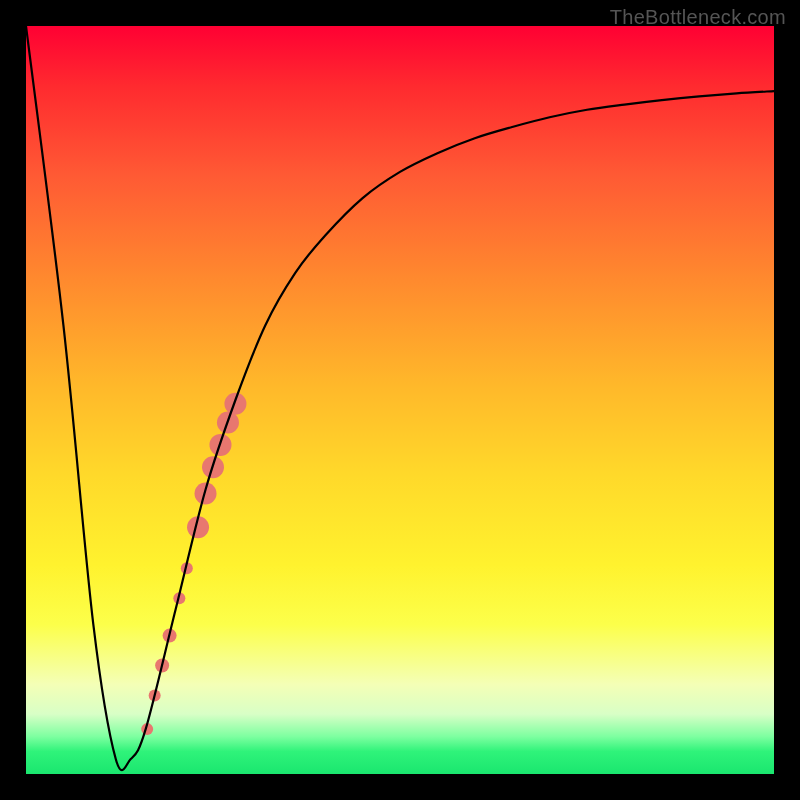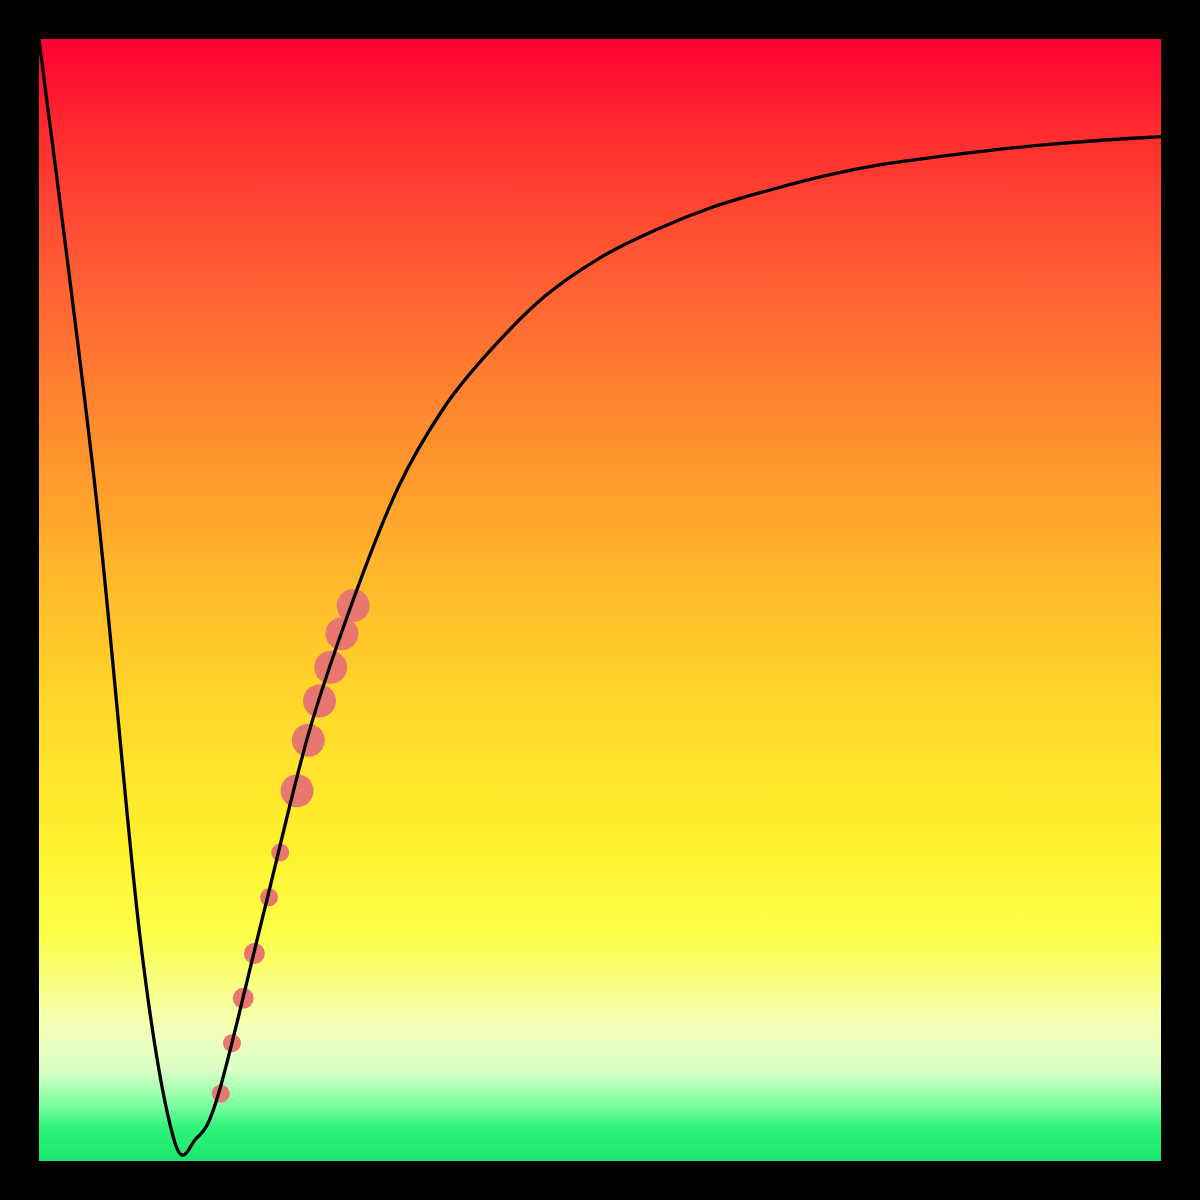--- a/index.html
+++ b/index.html
@@ -72,13 +72,14 @@
           <circle cx="172.04000000000002" cy="501.15999999999997" r="11" fill="#e8776f"></circle>
           <circle cx="179.51999999999998" cy="467.5" r="11" fill="#e8776f"></circle>
           <circle cx="187" cy="441.32" r="11" fill="#e8776f"></circle>
           <circle cx="194.48000000000002" cy="418.88" r="11" fill="#e8776f"></circle>
           <circle cx="201.96" cy="396.44" r="11" fill="#e8776f"></circle>
           <circle cx="209.44000000000003" cy="377.74" r="11" fill="#e8776f"></circle>
         </g>
       <path id="curvePath" fill="none" stroke="#000" stroke-width="2.2" d="M 0,0 C 6.233333333333333,49.86666666666667 26.18,199.46666666666664 37.4,299.2 C 48.62,398.93333333333334 58.59333333333333,526.0933333333334 67.32,598.4 C 76.04666666666665,670.7066666666666 83.52666666666666,710.5999999999999 89.75999999999999,733.04 C 95.99333333333333,755.48 99.73333333333335,738.0266666666666 104.72000000000001,733.04 C 109.70666666666668,728.0533333333333 112.20000000000002,728.0533333333333 119.68,703.12 C 127.16,678.1866666666667 139.62666666666667,623.3333333333334 149.6,583.44 C 159.57333333333332,543.5466666666667 169.54666666666665,498.6666666666667 179.51999999999998,463.76 C 189.4933333333333,428.8533333333333 199.4666666666667,401.4266666666667 209.44000000000003,374 C 219.41333333333336,346.5733333333333 229.38666666666668,320.3933333333333 239.36,299.2 C 249.33333333333334,278.00666666666666 259.3066666666666,261.79999999999995 269.28,246.83999999999997 C 279.25333333333333,231.88 287.97999999999996,221.90666666666672 299.2,209.44000000000005 C 310.42,196.9733333333334 324.1333333333333,182.63666666666663 336.6,172.03999999999996 C 349.0666666666667,161.4433333333333 361.5333333333333,153.34 374,145.86 C 386.4666666666667,138.38000000000002 398.9333333333334,132.77000000000007 411.40000000000003,127.16000000000008 C 423.8666666666667,121.55000000000008 436.33333333333337,116.56333333333339 448.8,112.20000000000005 C 461.26666666666665,107.8366666666667 473.73333333333335,104.4706666666667 486.2,100.98000000000002 C 498.66666666666663,97.48933333333333 511.1333333333333,94.12333333333332 523.6,91.25599999999997 C 536.0666666666667,88.38866666666662 548.5333333333333,85.89533333333328 561,83.77599999999995 C 573.4666666666667,81.65666666666662 585.9333333333333,80.16066666666661 598.4,78.53999999999996 C 610.8666666666667,76.91933333333331 623.3333333333333,75.42333333333335 635.8,74.05200000000002 C 648.2666666666667,72.6806666666667 660.7333333333333,71.43400000000003 673.2,70.31200000000001 C 685.6666666666667,69.19 698.1333333333333,68.1926666666666 710.6,67.31999999999994 C 723.0666666666667,66.44733333333328 741.7666666666667,65.45 748,65.07600000000002"></path>
     </svg>
   </div>
+  <div class="watermark">TheBottleneck.com</div>
 </div>
 
 </body></html>

